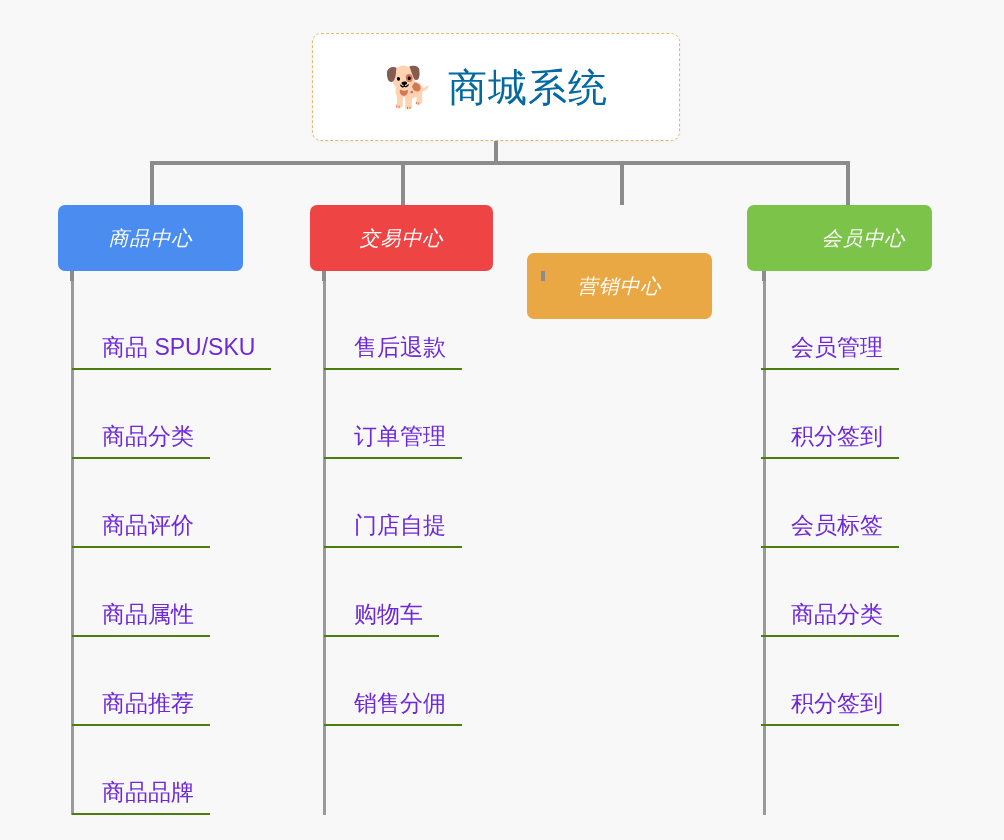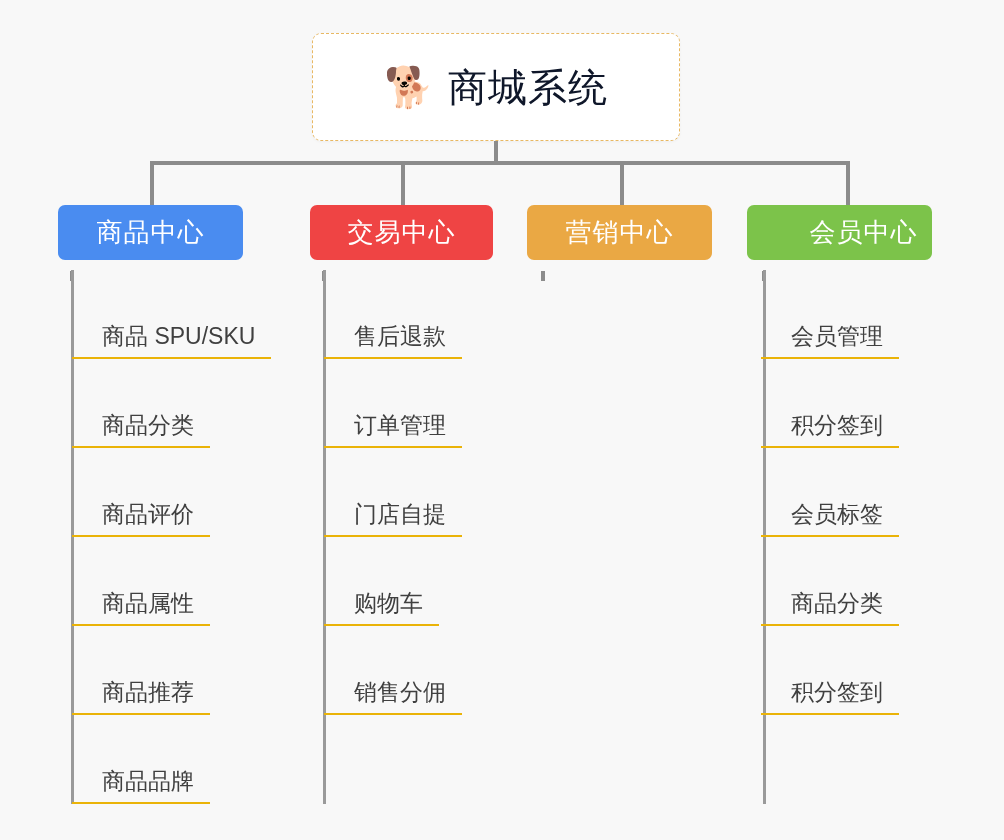--- a/index.html
+++ b/index.html
@@ -72,29 +72,30 @@
     position:absolute;
     top:205px;
   }
   .col-1 { left:58px;  width:185px; }
   .col-2 { left:310px; width:183px; }
   .col-3 { left:527px; width:185px; }
   .col-4 { left:747px; width:185px; }
 
   
   .cat-header {
-    height:55px;
+    height:66px;
     border-radius:7px;
     display:flex;
     align-items:center;
     justify-content:center;
     color:#ffffff;
-    font-size:26px;
+    font-size:20px;
     letter-spacing:1px;
     white-space:nowrap;
+    font-style:italic;
   }
 
   
   .cat-stub {
     position:absolute;
     width:4px;
     height:10px;
     background:#8c8c8c;
     top:66px;
   }
@@ -124,35 +125,35 @@
     position:relative;
     height:89px;
     display:flex;
     align-items:flex-end;
     padding-left:14px;
   }
   .leaf-label {
     position:relative;
     display:inline-block;
     font-size:23px;
-    color:#404040;
+    color:#6d28d9;
     line-height:1;
     padding:0 16px 9px 30px;
-    border-bottom:2px solid #eab308;
+    border-bottom:2px solid #4d7c0f;
     white-space:nowrap;
   }
 </style>
 </head>
 <body>
 
 <div id="mindmap" style="background: rgb(248, 248, 248);">
 
   <div class="root-node" style="border-color: rgb(232, 184, 99);">
     <span class="root-emoji">🐕</span>
-    <span class="root-title" style="color: #0f172a;">商城系统</span>
+    <span class="root-title" style="color: #0369a1;">商城系统</span>
   </div>
 
   <div class="conn conn-stem" style="background: rgb(140, 140, 140);"></div>
   <div class="conn conn-bus" style="background: rgb(140, 140, 140);"></div>
   <div class="conn conn-drop drop-1" style="background: rgb(140, 140, 140);"></div>
   <div class="conn conn-drop drop-2" style="background: rgb(140, 140, 140);"></div>
   <div class="conn conn-drop drop-3" style="background: rgb(140, 140, 140);"></div>
   <div class="conn conn-drop drop-4" style="background: rgb(140, 140, 140);"></div>
 
   <div class="column col-1">
@@ -198,21 +199,21 @@
       <div class="leaf-item">
           <span class="leaf-label">购物车</span>
         </div>
       <div class="leaf-item">
           <span class="leaf-label">销售分佣</span>
         </div>
     </div>
   </div>
 
   <div class="column col-3">
-    <div class="cat-header" style="background: rgb(234, 168, 68);">营销中心</div>
+    <div class="cat-header" style="background: rgb(234, 168, 68); margin-top: 48px;">营销中心</div>
     <div class="cat-stub" style="background: rgb(140, 140, 140);"></div>
   </div>
 
   <div class="column col-4">
     <div class="cat-header" style="background: rgb(124, 195, 74); padding-left: 48px;">会员中心</div>
     <div class="cat-stub" style="background: rgb(140, 140, 140);"></div>
     <div class="leaf-list">
       <div class="trunk" style="height: 534px;"></div>
       <div class="leaf-item">
           <span class="leaf-label">会员管理</span>

